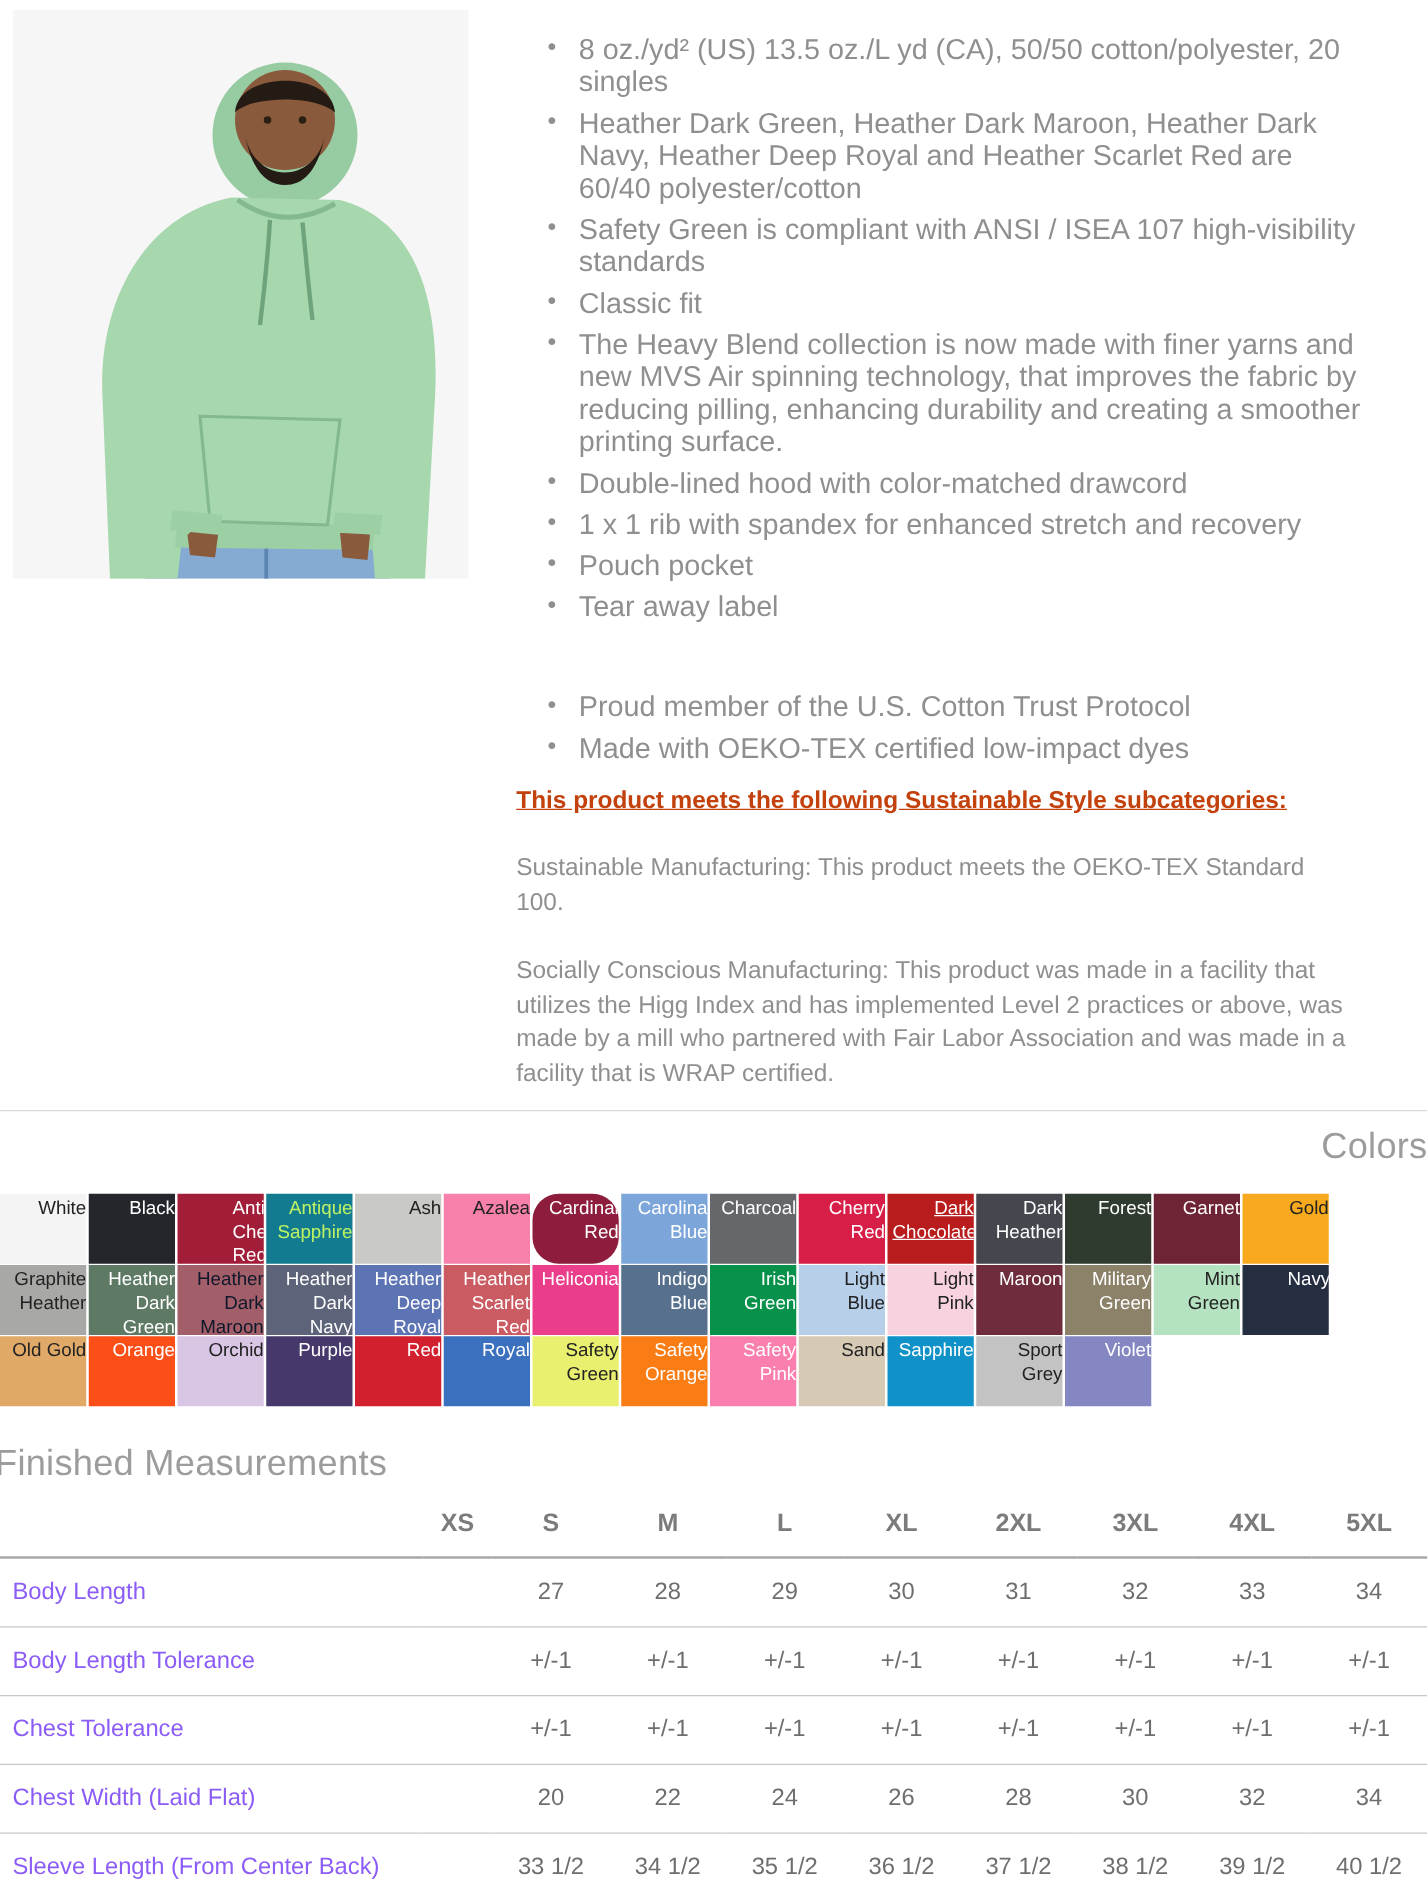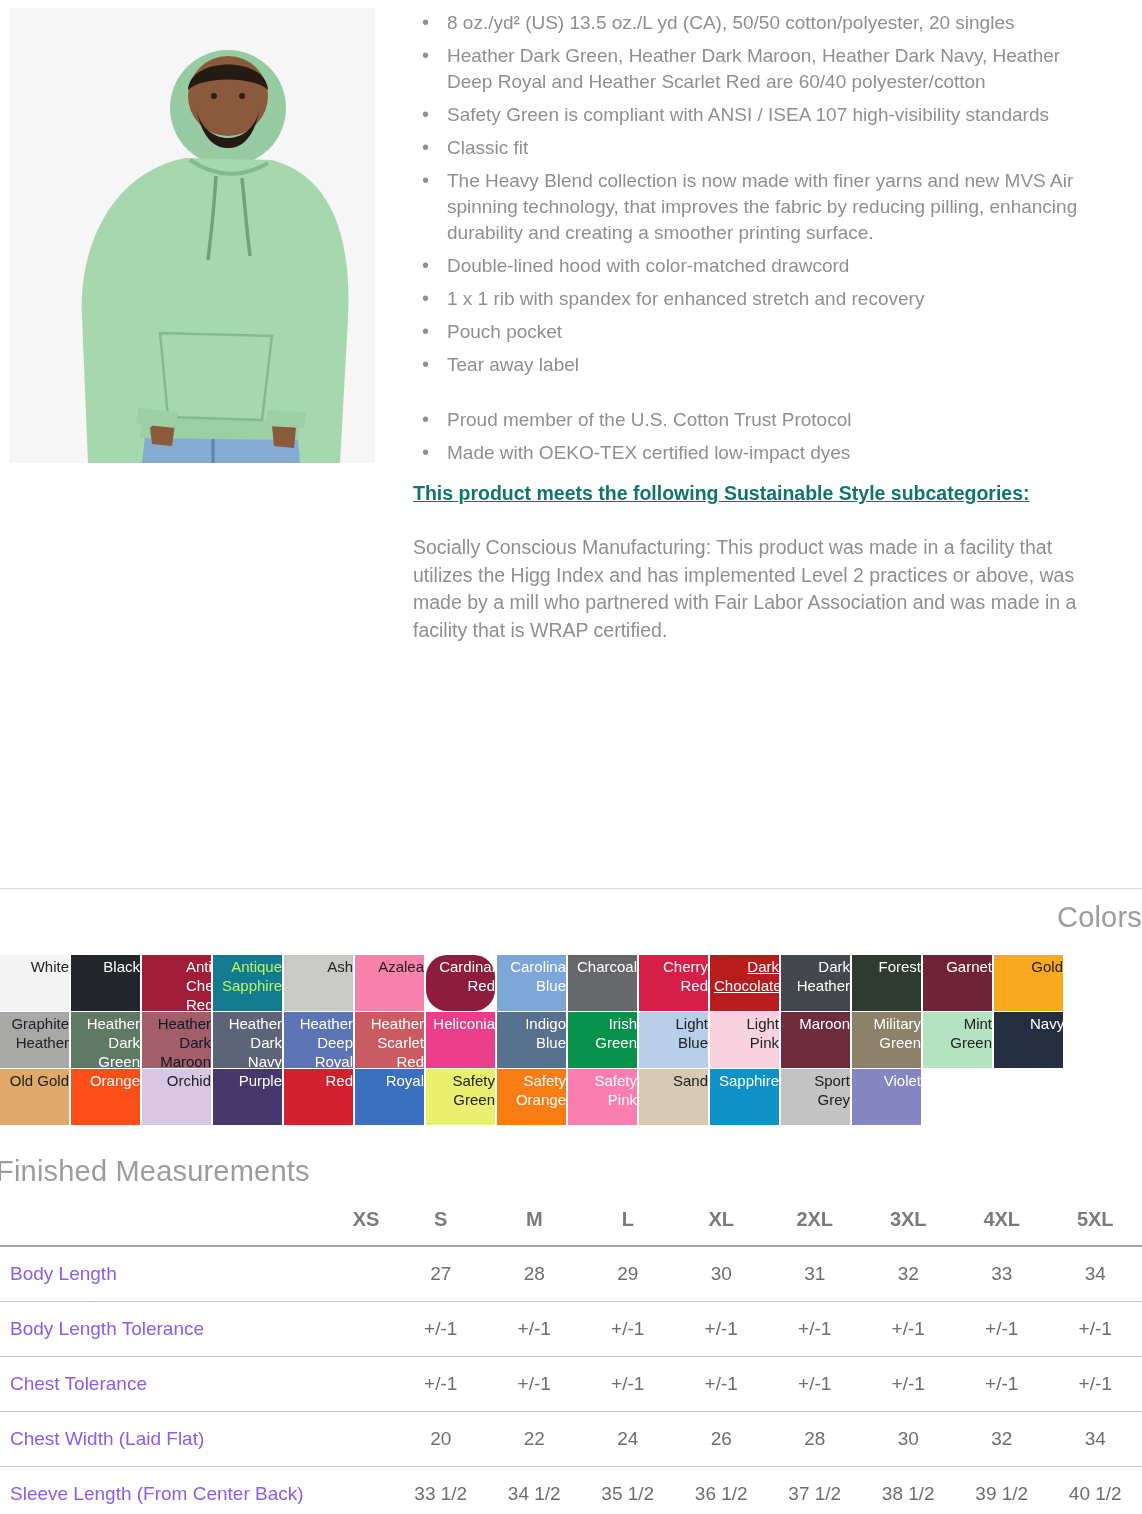--- a/index.html
+++ b/index.html
@@ -4,27 +4,27 @@
 <style>
   * { box-sizing: border-box; }
   html, body { margin: 0; padding: 0; background: #ffffff; }
   body { font-family: "Liberation Sans", sans-serif; }
   .page { position: relative; width: 1142px; height: 1514px; overflow: hidden; background: #fff; }
 
   
   .photo-wrap { position: absolute; left: 10px; top: 8px; width: 365px; height: 455px; }
   .details { position: absolute; left: 413px; top: 10px; width: 694px; color: #8f8f8f; }
 
-  ul.features { list-style: none; margin: 0; padding: 0; font-size: 19px; line-height: 26px; }
+  ul.features { list-style: none; margin: 16px; padding: 0; font-size: 23px; line-height: 26px; }
   ul.features li { position: relative; padding-left: 34px; margin: 0 0 7px 0; }
   ul.features li::before { content: "\2022"; position: absolute; left: 9px; top: -1px; font-size: 20px; color: #8f8f8f; }
   .features-gap { height: 22px; }
 
   .sus-heading { margin: 14px 0 0 0; max-width: 665px; font-size: 19.5px; line-height: 27px;
-                 font-weight: bold; text-decoration: underline; color: #0f766e; }
+                 font-weight: bold; text-decoration: underline; color: #c2410c; }
   .para { margin: 27px 0 0 0; max-width: 672px; font-size: 19.5px; line-height: 27.5px; color: #8f8f8f; }
 
   
   .colors-section { position: absolute; left: 0; top: 888px; width: 1142px; border-top: 1px solid #dadada; text-align: right; }
   .section-title { margin: 12px 0 0 -4px; font-size: 29px; font-weight: 400; color: #9c9c9c; letter-spacing: 0.2px; }
   .color-grid { display: grid; grid-template-columns: repeat(15, 69px); grid-auto-rows: 56px;
                 gap: 1px 2px; margin-top: 21px; }
   .swatch { overflow: hidden; font-size: 15px; line-height: 19px; padding: 2px 0 0 4px; cursor: pointer; }
 
   
@@ -90,20 +90,21 @@
         <li>1 x 1 rib with spandex for enhanced stretch and recovery</li>
         <li>Pouch pocket</li>
         <li>Tear away label</li>
       </ul>
     <div class="features-gap"></div>
     <ul class="features">
         <li>Proud member of the U.S. Cotton Trust Protocol</li>
         <li>Made with OEKO-TEX certified low-impact dyes</li>
       </ul>
     <p class="sus-heading">This product meets the following Sustainable Style subcategories:</p>
+    <p class="para">Sustainable Manufacturing: This product meets the OEKO-TEX Standard 100.</p>
     <p class="para">Socially Conscious Manufacturing: This product was made in a facility that utilizes the Higg Index and has implemented Level 2 practices or above, was made by a mill who partnered with Fair Labor Association and was made in a facility that is WRAP certified.</p>
   </div>
 
   <div class="colors-section">
     <div class="section-title">Colors</div>
     <div class="color-grid">
         <div class="swatch" style="background: rgb(244, 244, 244); color: rgb(34, 34, 34);">White</div>
         <div class="swatch" style="background: rgb(35, 39, 44); color: rgb(255, 255, 255);">Black</div>
         <div class="swatch" style="background: rgb(162, 30, 56); color: rgb(255, 255, 255); padding-left: 44px;">Antique Cherry Red</div>
         <div class="swatch" style="background: rgb(18, 123, 144); color: #bef264;">Antique Sapphire</div>

